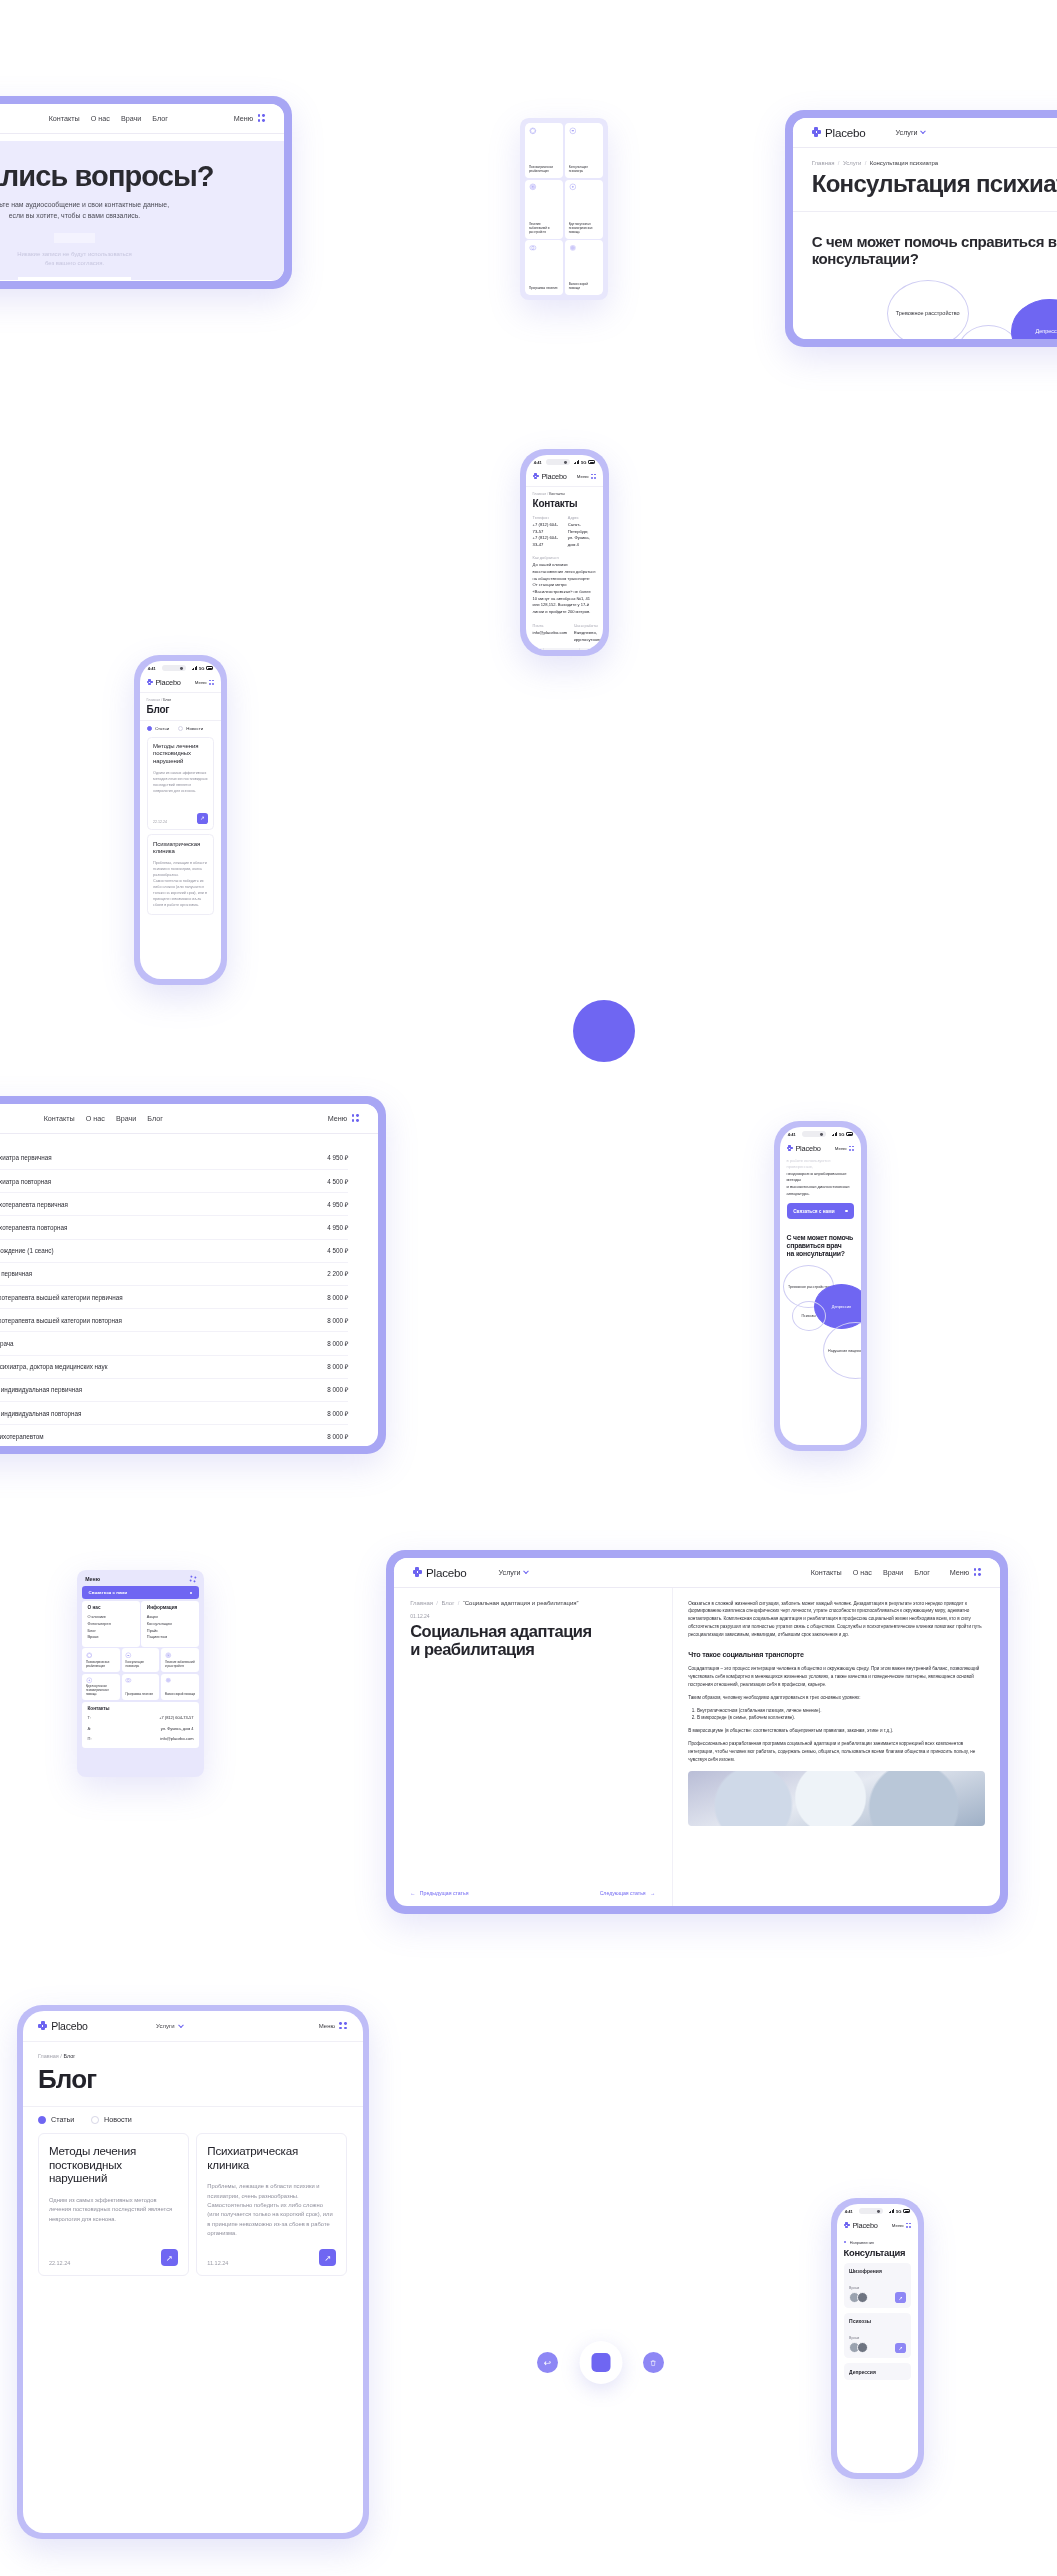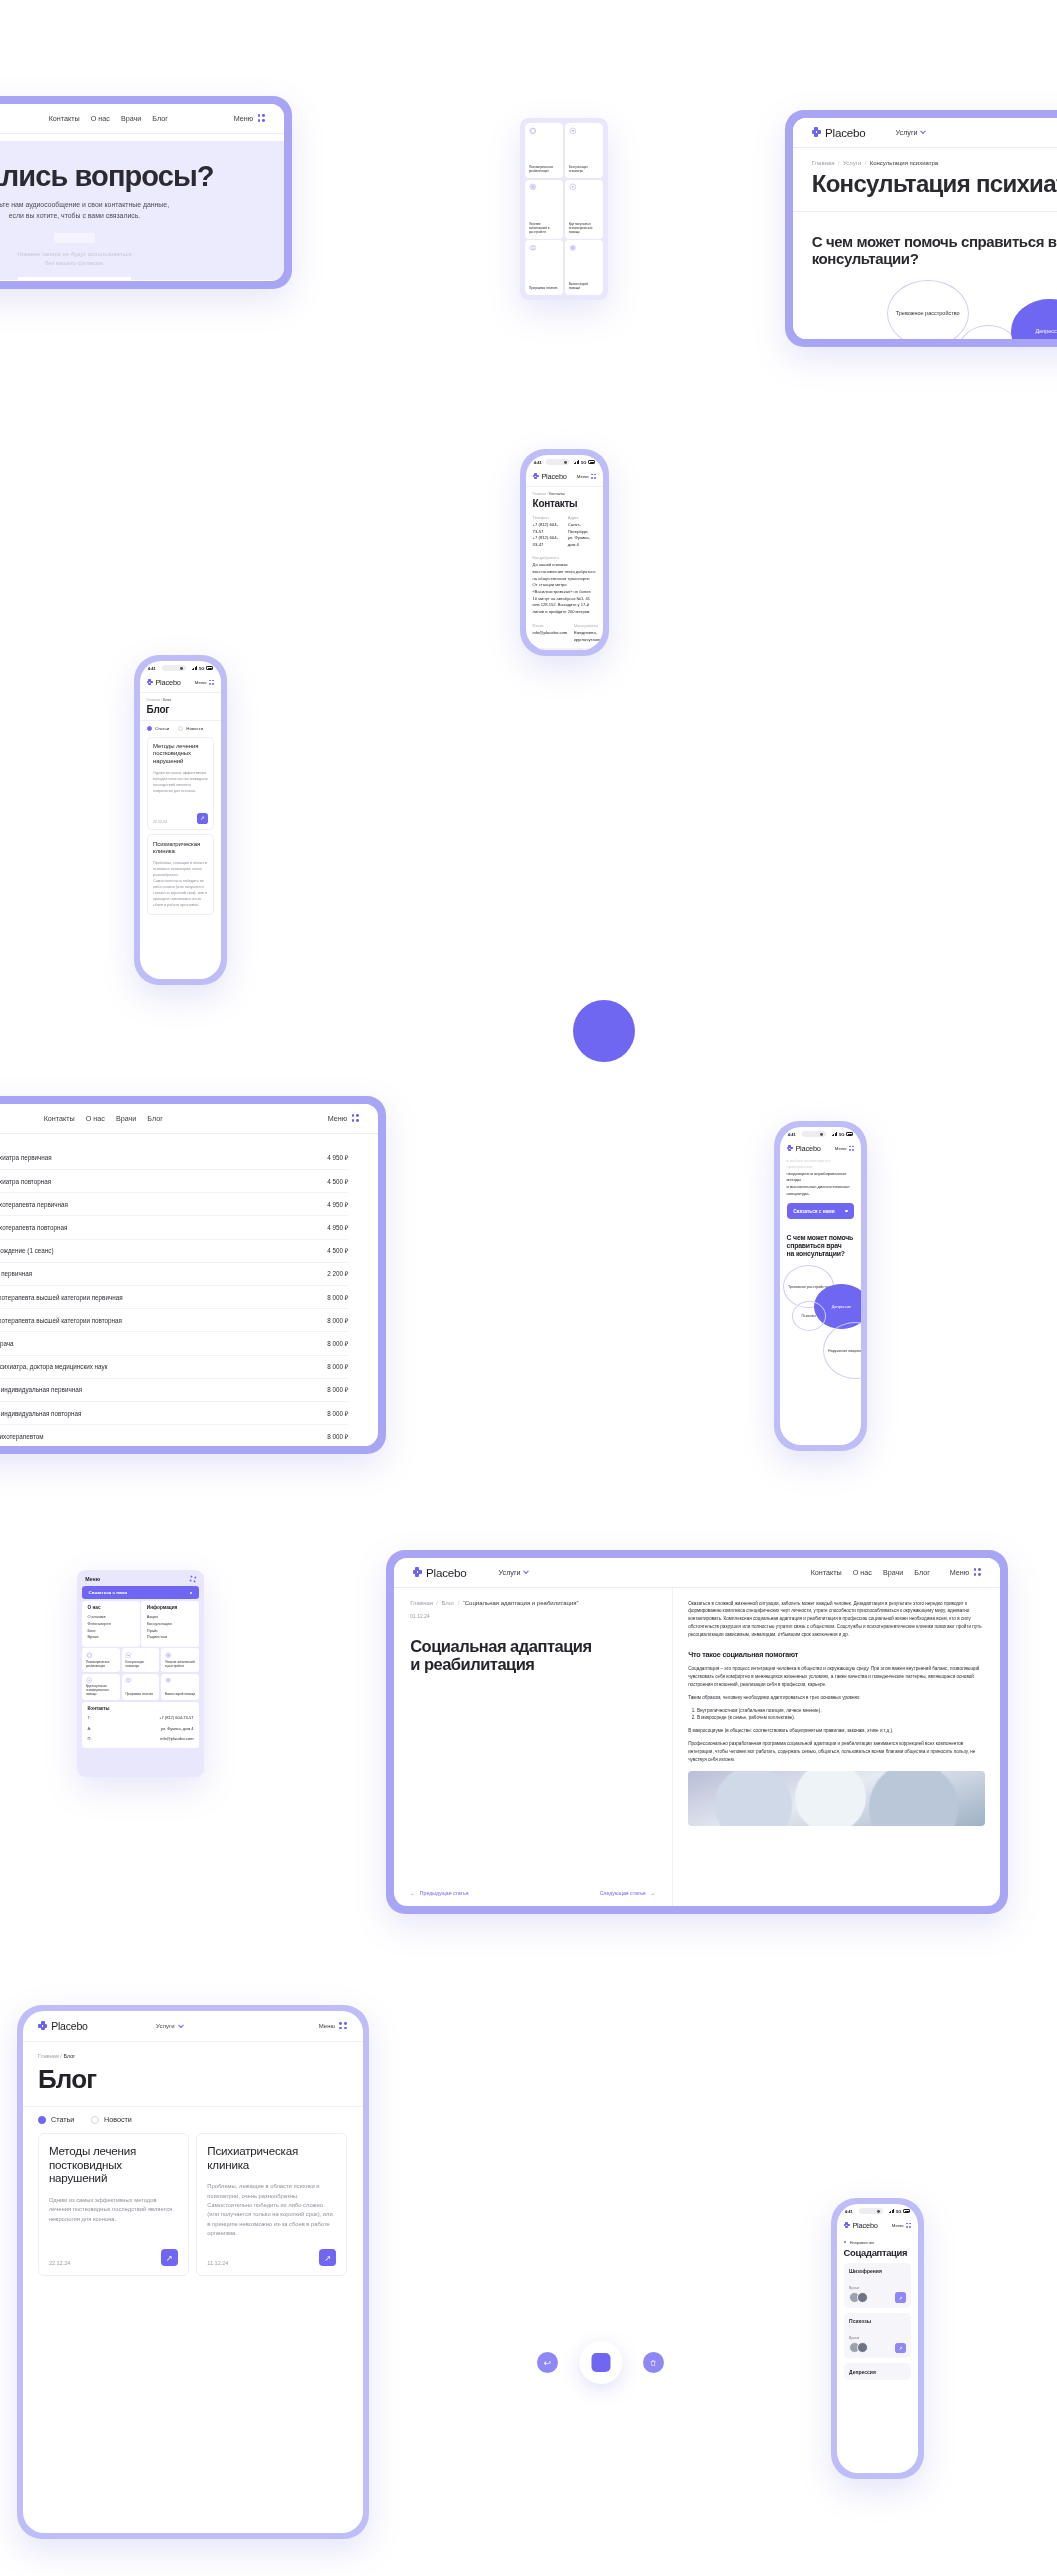--- a/index.html
+++ b/index.html
@@ -229,21 +229,21 @@
   .mcontact { background:#fff; border-radius:3.3px; padding:4.4px 5.5px 5.5px; margin-top:1.7px; }
   .mcontact h4 { font-size:4.7px; font-weight:700; color:#26262e; }
   .mcontact .cr { display:flex; justify-content:space-between; font-size:4px; color:#2c2c34; line-height:1.75; margin-top:3.3px; }
   .mcontact .cr .k { color:#44444d; }
 
   
   #card-article { left: 386px; top: 1550px; width: 622px; height: 364px; }
   .art-wrap { display:flex; height: calc(100% - 30px); }
   .art-left { width: 46%; padding: 12px 16.5px 0; position:relative; border-right:0.6px solid #f1f0f7; }
   .art-left .date { font-size:5px; color:#9b9ba6; margin-top:7.2px; }
-  .art-left h1 { font-size:16.5px; line-height:1.12; letter-spacing:-0.5px; font-weight:700; color:#25252c; margin-top:18px; }
+  .art-left h1 { font-size:16.5px; line-height:1.12; letter-spacing:-0.5px; font-weight:700; color:#25252c; margin-top:3px; }
   .art-nav {
     position:absolute; left:16.5px; right:16.5px; bottom:10px;
     display:flex; justify-content:space-between; font-size:5.2px; color:#6f66f2;
   }
   .art-nav span { display:flex; align-items:center; gap:4.4px; }
   .art-right { flex:1; padding: 12px 15.4px 0; }
   .art-right .p { font-size:4.6px; line-height:1.68; color:#2d2d35; }
   .art-right h3 { font-size:7.2px; font-weight:700; color:#25252c; letter-spacing:-0.2px; margin:12px 0 6px; }
   .art-right .p + .p { margin-top:5.5px; }
   .art-right ol { margin:5px 0 5px 8.8px; }
@@ -927,21 +927,21 @@
             <span>Предыдущая статья</span>
           </span>
           <span>
             <span>Следующая статья</span>
             <b style="font-weight:400">→</b>
           </span>
         </div>
       </div>
       <div class="art-right">
         <div class="p">Оказаться в сложной жизненной ситуации, заболеть может каждый человек. Дезадаптация в результате этого нередко приводит к формированию комплекса специфических черт личности, утрате способности приспосабливаться к окружающему миру, адекватно контактировать. Комплексная социальная адаптация и реабилитация в профессию социальной жизни необходима всем, кто в силу обстоятельств разрушил или полностью утратил связь с обществом. Соцслужбы и психотерапевтические клиники помогают пройти путь ресоциализации зависимым, инвалидам, отбывшим срок заключения и др.</div>
-        <h3>Что такое социальная помогают</h3>
+        <h3>Что такое социальная транспорте</h3>
         <div class="p">Соцадаптация – это процесс интеграции человека в общество и окружающую среду. При этом важен внутренний баланс, позволяющий чувствовать себя комфортно в меняющихся жизненных условиях, а также качества и поведенческие паттерны, являющиеся основой построения отношений, реализации себя в профессии, карьере.</div>
         <div class="p">Таким образом, человеку необходимо адаптироваться в трех основных уровнях:</div>
         <ol>
           <li>Внутриличностном (стабильная позиция, личное мнение).</li>
           <li>В микросреде (в семье, рабочем коллективе).</li>
         </ol>
         <div class="p">В макросоциуме (в обществе: соответствовать общепринятым правилам, законам, этике и т.д.).</div>
         <div class="p">Профессионально разработанная программа социальной адаптации и реабилитации занимается коррекцией всех компонентов интеграции, чтобы человек мог работать, содержать семью, общаться, пользоваться всеми благами общества и приносить пользу, не чувствуя себя изгоем.</div>
         <div class="art-photo"></div>
       </div>
@@ -1049,21 +1049,21 @@
             <i></i>
             <i></i>
             <i></i>
           </span>
       </div>
     </div>
     <div class="spec-tag">
       <i></i>
       <span>Направления</span>
     </div>
-    <div class="spech1">Соцадаптация</div>
+    <div class="spech1">Консультация</div>
 
     <div class="speccard">
       <h4>Шизофрения</h4>
       <div class="specfoot">
         <div>
           <div class="lbl">Врачи</div>
           <div class="avs">
             <span class="av"></span>
             <span class="av"></span>
           </div>

